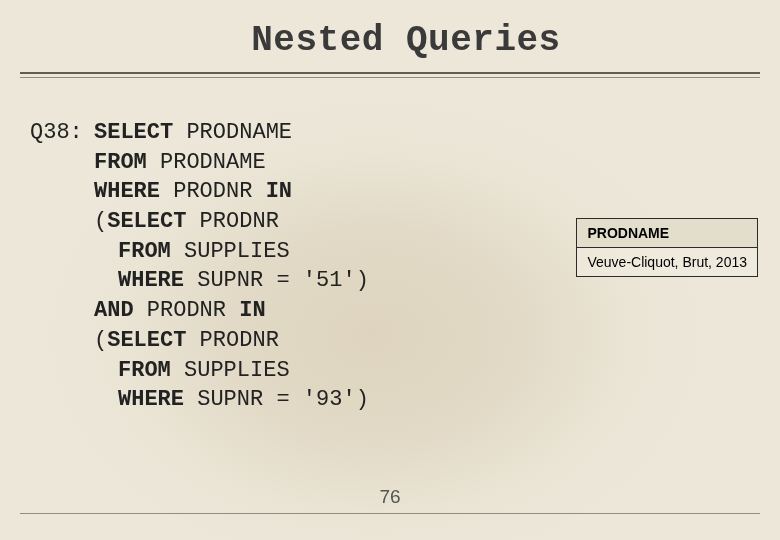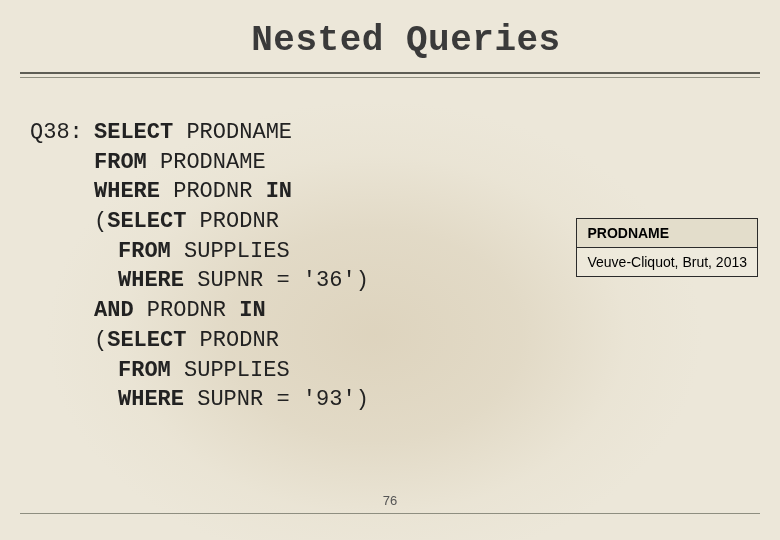--- a/index.html
+++ b/index.html
@@ -80,21 +80,21 @@
     background: #e3ddcb;
     font-weight: 700;
   }
 
   .page-num {
     position: absolute;
     bottom: 32px;
     left: 0;
     width: 100%;
     text-align: center;
-    font-size: 13px;
+    font-size: 19px;
     color: #555;
   }
   .bottom-line {
     position: absolute;
     bottom: 26px;
     left: 20px;
     right: 20px;
     border-top: 1px solid #8e8e80;
   }
 </style>
@@ -104,21 +104,21 @@
 <div class="slide">
 
   <div class="title">Nested Queries</div>
   <div class="title-underline"></div>
 
   <div class="query-block"><span class="query-label">Q38:</span><span class="kw">SELECT</span><span> PRODNAME</span>
 <span class="indent"> </span><span class="kw">FROM</span><span> PRODNAME</span>
 <span class="indent"> </span><span class="kw">WHERE</span><span> PRODNR </span><span class="kw">IN</span>
 <span class="indent"> </span><span>(</span><span class="kw">SELECT</span><span> PRODNR</span>
 <span class="indent2"> </span><span class="kw">FROM</span><span> SUPPLIES</span>
-<span class="indent2"> </span><span class="kw">WHERE</span><span> SUPNR = '36')</span>
+<span class="indent2"> </span><span class="kw">WHERE</span><span> SUPNR = '51')</span>
 <span class="indent"> </span><span class="kw">AND</span><span> PRODNR </span><span class="kw">IN</span>
 <span class="indent"> </span><span>(</span><span class="kw">SELECT</span><span> PRODNR</span>
 <span class="indent2"> </span><span class="kw">FROM</span><span> SUPPLIES</span>
 <span class="indent2"> </span><span class="kw">WHERE</span><span> SUPNR = '93')</span></div>
 
   <table class="result-table">
     <thead>
       <tr>
         <th>PRODNAME</th>
       </tr>

